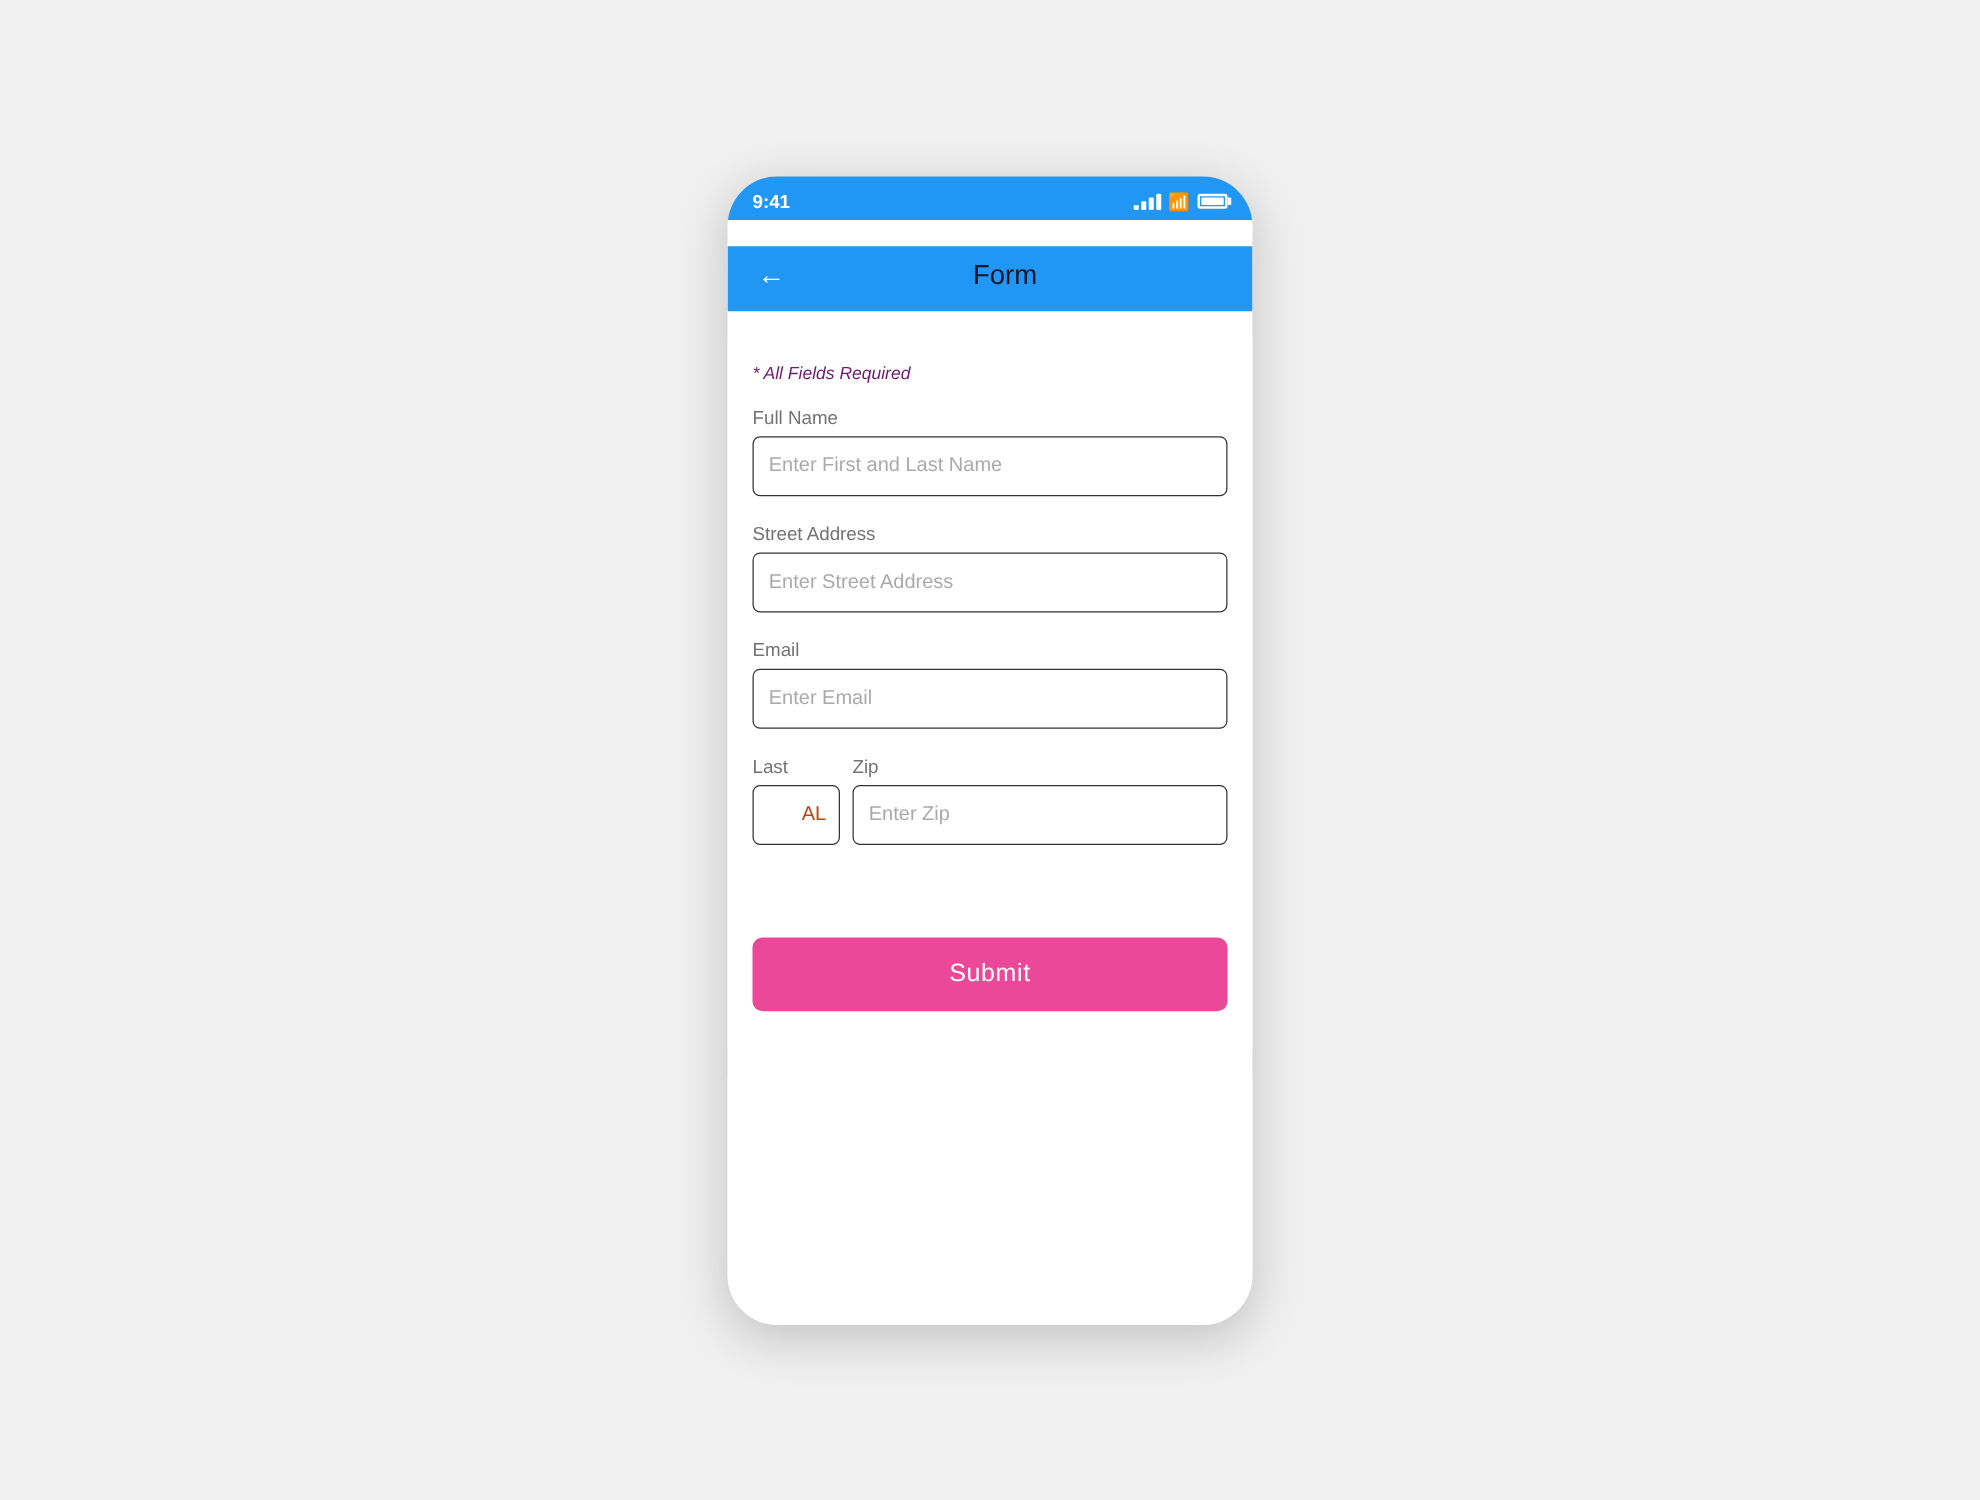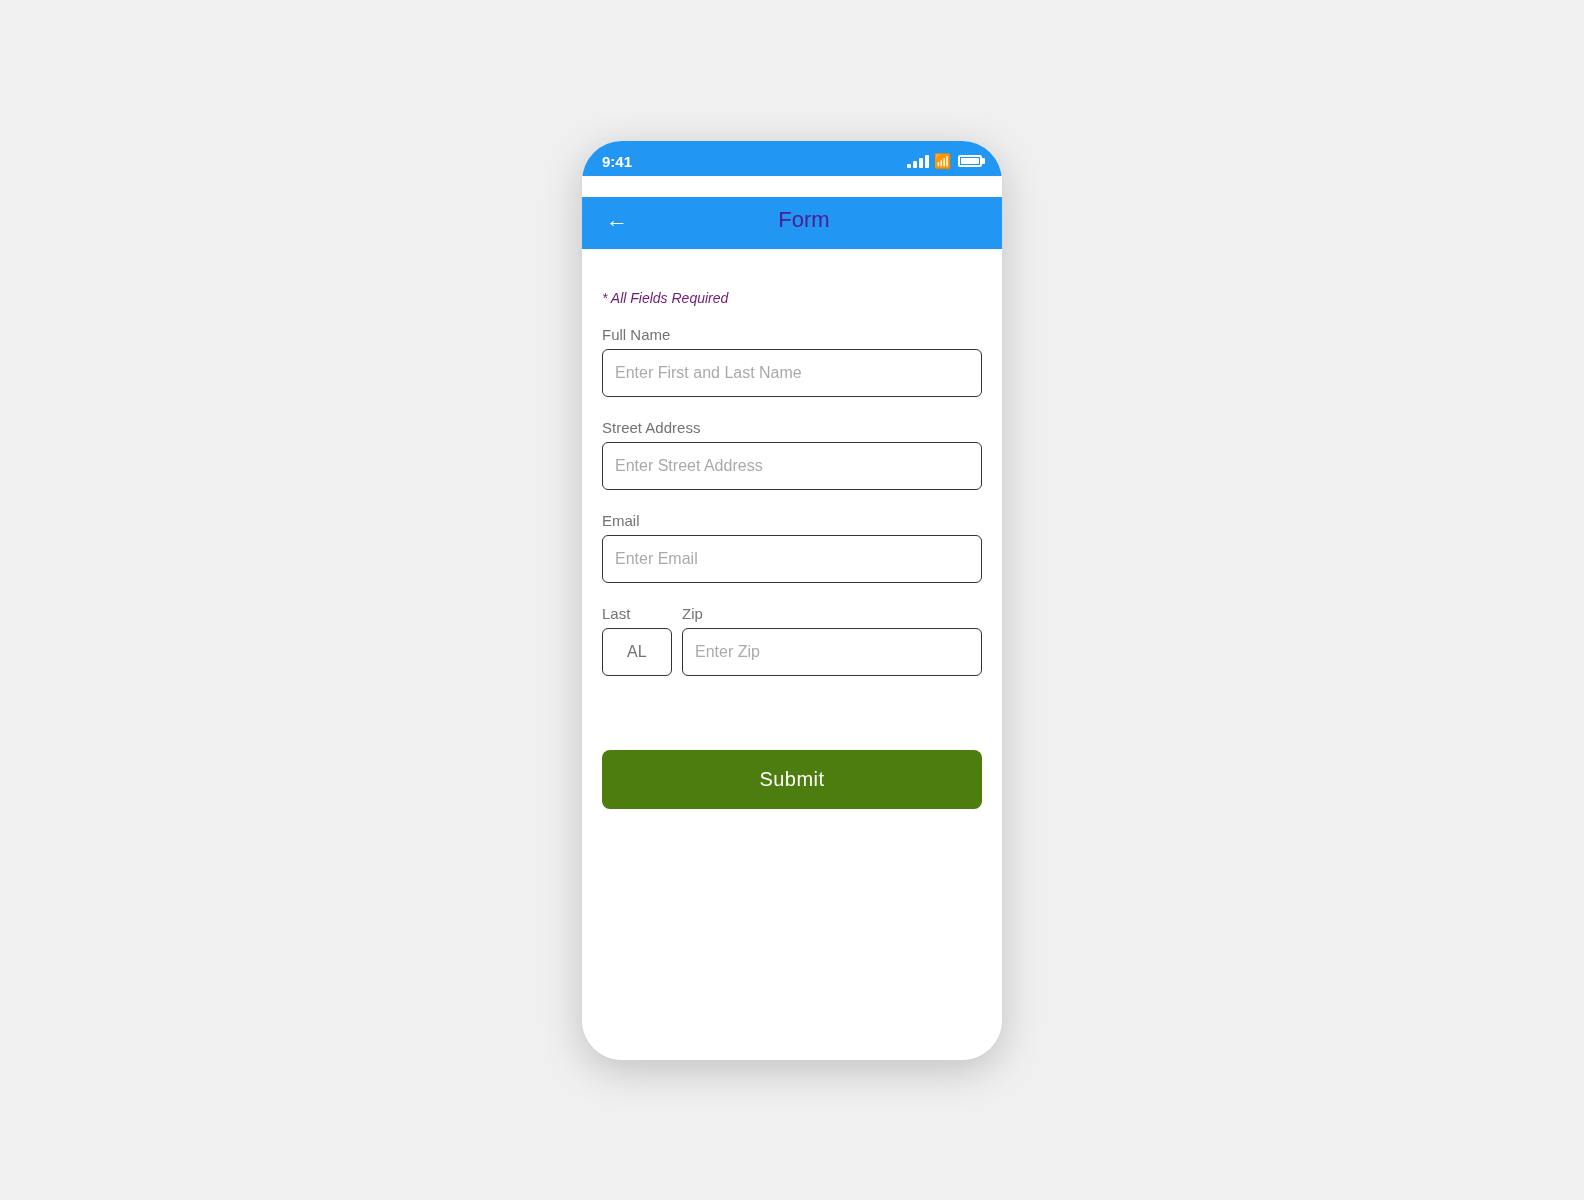--- a/index.html
+++ b/index.html
@@ -114,21 +114,21 @@
       font-size: 22px;
       cursor: pointer;
       background: none;
       border: none;
       padding: 4px 8px;
       display: flex;
       align-items: center;
     }
 
     .nav-title {
-      color: #4c1d95;
+      color: #0f172a;
       font-size: 22px;
       font-weight: 400;
       margin-left: 24px;
     }
 
     
     .form-content {
       background-color: #ffffff;
       padding: 20px 20px 30px 20px;
       flex: 1;
@@ -182,39 +182,39 @@
     .state-group {
       width: 70px;
     }
 
     .zip-group {
       flex: 1;
     }
 
     .state-input {
       width: 100%;
-      padding: 14px 24px;
+      padding: 14px 10px;
       border: 1.5px solid #333;
       border-radius: 6px;
       font-size: 16px;
-      color: #737373;
+      color: #c2410c;
       outline: none;
       background: white;
-      text-align: left;
+      text-align: right;
     }
 
     
     .submit-area {
       margin-top: 30px;
     }
 
     .submit-button {
       width: 100%;
       padding: 18px;
-      background-color: #4d7c0f;
+      background-color: #ec4899;
       color: white;
       border: none;
       border-radius: 8px;
       font-size: 20px;
       font-weight: 500;
       cursor: pointer;
       letter-spacing: 0.5px;
       margin-top: 44px;
     }
 

